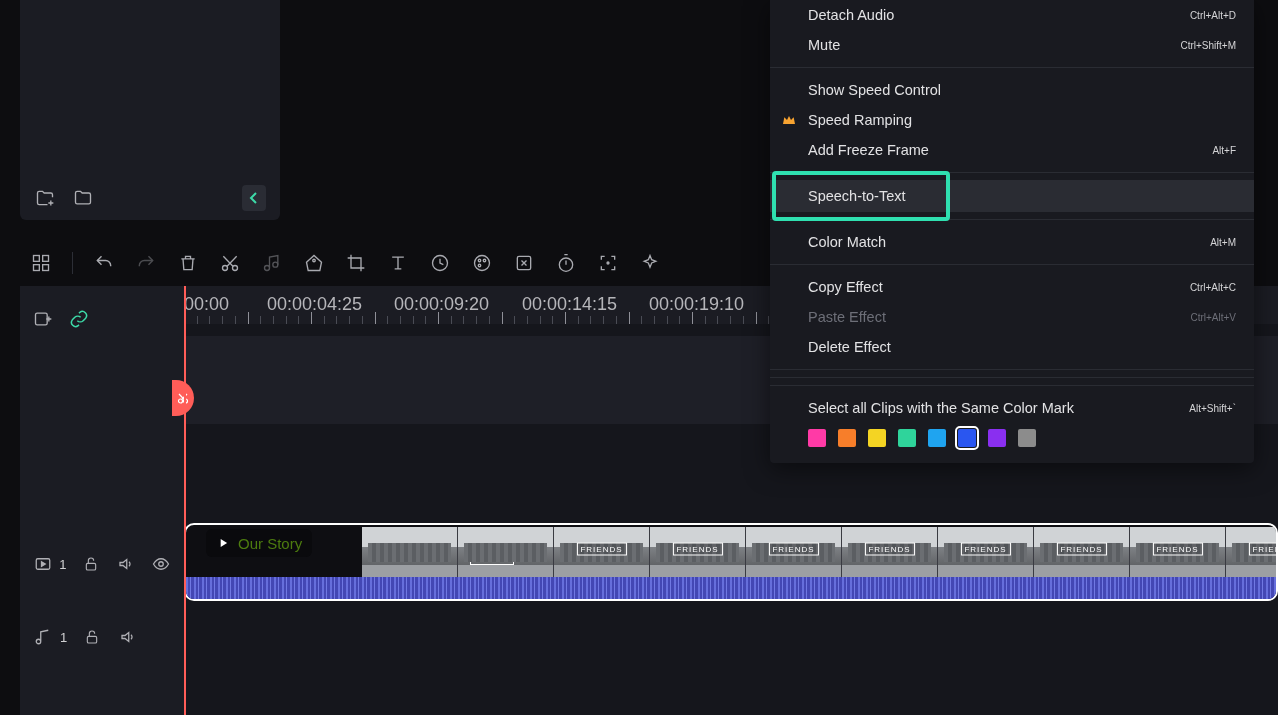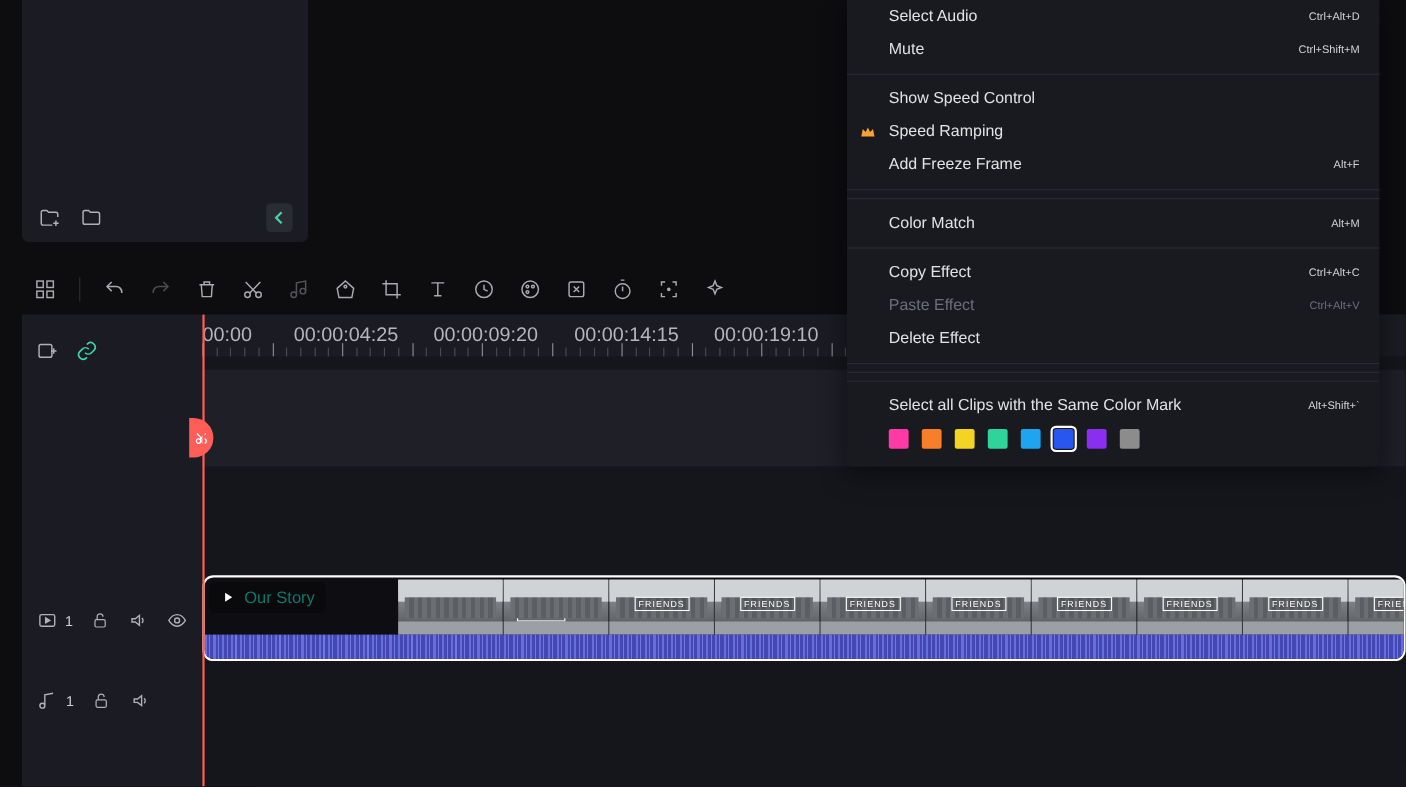--- a/index.html
+++ b/index.html
@@ -156,28 +156,28 @@
     left: 0; right: 0;
     top: 237px;
     height: 78px;
     background: #0e0e12;
     border: 2px solid #fff;
     border-radius: 10px;
     overflow: hidden;
   }
   .clip .title {
     position: absolute;
-    left: 4px; top: 4px;
+    left: 20px; top: 4px;
     height: 28px;
     padding: 0 10px;
     display: flex;
     align-items: center;
     gap: 8px;
     background: #0a0a0d;
-    color: #0f766e;
+    color: #4d7c0f;
     font-size: 15px;
     border-radius: 6px;
   }
   .clip .thumbstrip {
     position: absolute;
     left: 176px; right: 0; top: 2px; height: 50px;
     display: flex;
   }
   .thumb {
     flex: 0 0 96px;
@@ -604,21 +604,21 @@
       </div>
       <div class="wave"></div>
     </div>
 
     <div class="playhead"></div>
   </div>
 </div>
 
 <div class="ctxmenu">
   <div class="item">
-    <span>Select Audio</span>
+    <span>Detach Audio</span>
     <span class="kbd">Ctrl+Alt+D</span>
   </div>
   <div class="item">
     <span>Mute</span>
     <span class="kbd">Ctrl+Shift+M</span>
   </div>
   <div class="divider"></div>
   <div class="item">
     <span>Show Speed Control</span>
   </div>
@@ -628,20 +628,26 @@
           <path d="M3 18h18l-2-10-4 4-3-6-3 6-4-4z"></path>
         </svg>
     </span>
     <span>Speed Ramping</span>
   </div>
   <div class="item">
     <span>Add Freeze Frame</span>
     <span class="kbd">Alt+F</span>
   </div>
   <div class="divider"></div>
+  <div style="position:relative;">
+    <div class="item hover" style="height:32px">
+      <span>Speech-to-Text</span>
+    </div>
+    <div class="highlight" style="top:-9px;"></div>
+  </div>
   <div class="divider"></div>
   <div class="item">
     <span>Color Match</span>
     <span class="kbd">Alt+M</span>
   </div>
   <div class="divider"></div>
   <div class="item">
     <span>Copy Effect</span>
     <span class="kbd">Ctrl+Alt+C</span>
   </div>

